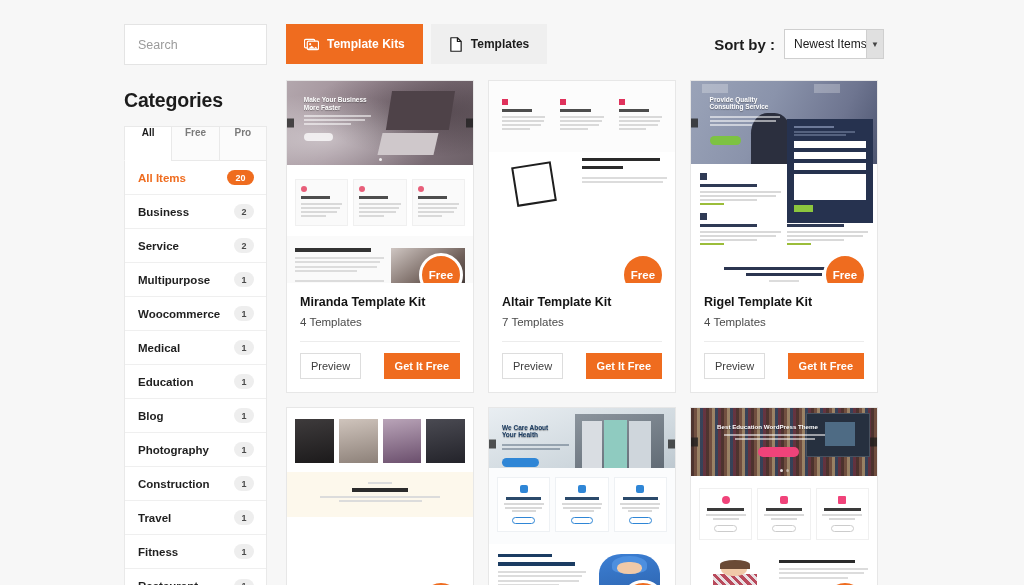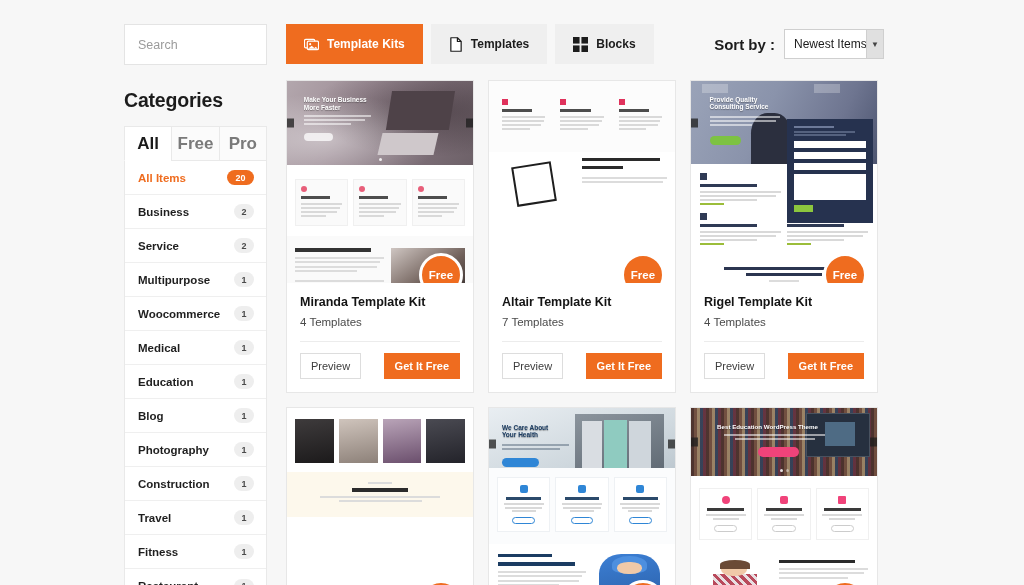--- a/index.html
+++ b/index.html
@@ -29,22 +29,22 @@
   .search-input::placeholder { color: #9b9b9b; }
   .search-icon { width: 16px; height: 16px; flex: 0 0 16px; display:block; }
 
   .cat-title {
     margin: 24px 0 14px 0; font-size: 19.5px; font-weight: bold;
     color: #1c1c1c; letter-spacing: -0.2px;
   }
 
   .tabs-row { display: flex; height: 35px; }
   .tab-pill {
-    flex: 1; display: flex; align-items: center; justify-content: center;
-    font-size: 17px; font-weight: bold; color: #7a7a7a;
+    flex: 1; display: flex; align-items: flex-start; justify-content: center;
+    font-size: 10px; font-weight: bold; color: #7a7a7a;
     background: #fbfbfb; border: 1px solid #e9e9e9; border-right: 0;
     border-bottom: 1px solid #e9e9e9;
   }
   .tab-pill:last-child { border-right: 1px solid #e9e9e9; }
   .tab-pill.active {
     background: #ffffff; color: #1b1b1b; border-bottom-color: #ffffff;
   }
 
   .cat-list { background: #fff; border: 1px solid #e9e9e9; border-top: 0; }
   .cat-item {
@@ -260,31 +260,20 @@
     <div class="tkbtn">
       <span>
         <svg width="14" height="15" viewBox="0 0 14 16">
           <path d="M1.5 0.8 h7 l4 4 v10.4 h-11 Z" fill="#fff" stroke="#1c1c1c" stroke-width="1.3" stroke-linejoin="round"></path>
           <path d="M8.5 0.8 v4 h4" fill="none" stroke="#1c1c1c" stroke-width="1.3" stroke-linejoin="round"></path>
         </svg>
       </span>
       <span>Templates</span>
     </div>
 
-    <div class="tkbtn">
-      <span>
-        <svg width="15" height="15" viewBox="0 0 16 16">
-          <rect x="0" y="0" width="7" height="7" fill="#1c1c1c"></rect>
-          <rect x="9" y="0" width="7" height="7" fill="#1c1c1c"></rect>
-          <rect x="0" y="9" width="7" height="7" fill="#1c1c1c"></rect>
-          <rect x="9" y="9" width="7" height="7" fill="#1c1c1c"></rect>
-        </svg>
-      </span>
-      <span>Blocks</span>
-    </div>
 
     <div class="sortwrap">
       <span class="sort-label">Sort by :</span>
       <div class="sort-select">
         <span>Newest Items</span>
         <span class="sort-arrow">▼</span>
       </div>
     </div>
   </div>
 

